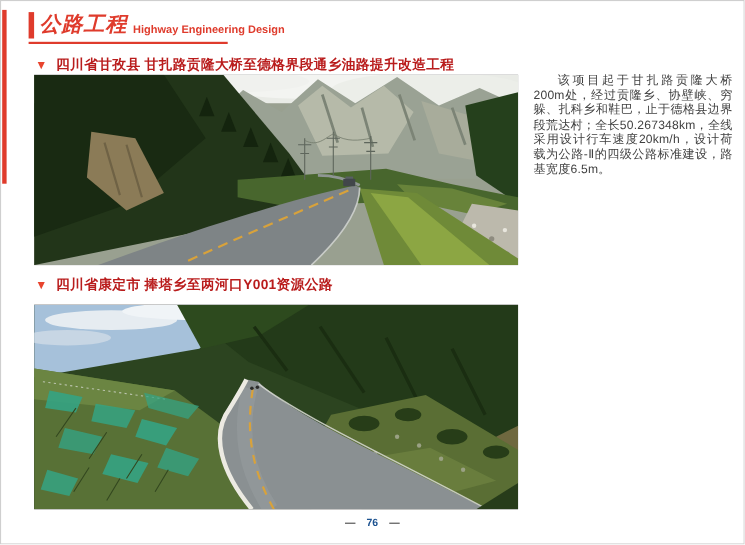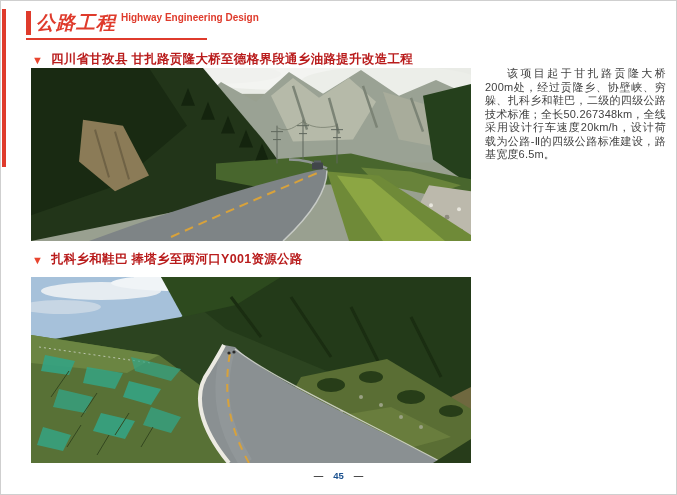--- a/index.html
+++ b/index.html
@@ -1,19 +1,19 @@
 <!DOCTYPE html>
 <html><head>
 <meta charset="utf-8">
 <style>
   html,body{margin:0;padding:0;background:#fff;font-family:"Liberation Sans","DejaVu Sans",sans-serif;}
   .page{position:relative;width:675px;height:493px;background:#ffffff;border:1px solid #cfcfcf;overflow:hidden;}
   .edge-strip{position:absolute;left:1px;top:8px;width:4px;height:158px;background:#df3b2c;}
   
-  .header{position:absolute;left:25px;top:10px;display:flex;gap:5px;}
+  .header{position:absolute;left:25px;top:10px;display:flex;align-items:flex-end;gap:5px;}
   .header .bar{width:5px;height:24px;background:#df3b2c;}
   .header .cn{font-size:19px;line-height:24px;font-weight:bold;font-style:italic;color:#df3b2c;letter-spacing:1px;white-space:nowrap;}
   .header .en{font-size:10px;line-height:13px;color:#df3b2c;font-weight:bold;white-space:nowrap;padding-bottom:1px;}
   .header-underline{position:absolute;left:25px;top:37px;width:181px;height:2px;background:#df3b2c;}
   
   .sec-title{position:absolute;left:31px;display:flex;align-items:center;gap:8px;white-space:nowrap;}
   .sec-title .tri{color:#e8442e;font-size:11px;line-height:14px;}
   .sec-title .txt{color:#b91c1c;font-size:12.5px;font-weight:600;letter-spacing:.3px;}
   .t1{top:50px;} .t2{top:250px;}
   
@@ -86,25 +86,25 @@
         <path d="M246,96 L246,58 M240,64 L252,64 M242,72 L250,72"></path>
         <path d="M272,92 L272,52 M266,58 L278,58 M268,66 L276,66"></path>
         <path d="M306,96 L306,56 M300,62 L312,62 M302,70 L310,70"></path>
       </g>
       <path d="M246,60 C258,66 264,58 272,54 M272,54 C284,62 296,60 306,58" stroke="#707868" stroke-width="0.7" fill="none"></path>
       <rect x="283" y="93" width="7" height="3" fill="#595f63"></rect>
       <rect x="281" y="95" width="11" height="7" rx="1" fill="#41464a"></rect>
     </svg>
   </div>
 
-  <div class="desc d1">该项目起于甘扎路贡隆大桥200m处，经过贡隆乡、协壁峡、穷躲、扎科乡和鞋巴，二级的四级公路技术标准；全长50.267348km，全线采用设计行车速度20km/h，设计荷载为公路-Ⅱ的四级公路标准建设，路基宽度6.5m。</div>
+  <div class="desc d1">该项目起于甘扎路贡隆大桥200m处，经过贡隆乡、协壁峡、穷躲、扎科乡和鞋巴，止于德格县边界段荒达村；全长50.267348km，全线采用设计行车速度20km/h，设计荷载为公路-Ⅱ的四级公路标准建设，路基宽度6.5m。</div>
 
   <div class="sec-title t2">
     <span class="tri">▼</span>
-    <span class="txt">扎科乡和鞋巴  捧塔乡至两河口Y001资源公路</span>
+    <span class="txt">四川省康定市  捧塔乡至两河口Y001资源公路</span>
   </div>
 
   <div class="photo p2">
     <svg viewBox="0 0 440 186" preserveAspectRatio="none">
       <rect width="440" height="186" fill="#2c4420"></rect>
       <polygon points="0,0 210,0 150,40 0,66" fill="#a6c1da"></polygon>
       <ellipse cx="70" cy="14" rx="60" ry="9" fill="#e6ecf1"></ellipse>
       <ellipse cx="150" cy="6" rx="70" ry="8" fill="#f0f4f7"></ellipse>
       <ellipse cx="30" cy="30" rx="40" ry="7" fill="#cfdbe6" opacity="0.8"></ellipse>
       <polygon points="130,0 440,0 440,150 310,100 195,52" fill="#233a19"></polygon>
@@ -142,15 +142,15 @@
       <path d="M218,186 C198,150 192,116 199,76" stroke="#d8a23b" stroke-width="2" stroke-dasharray="8 7" fill="none"></path>
       <path d="M412,186 C318,136 240,100 204,72" stroke="#d9dbd5" stroke-width="1.3" opacity="0.85" fill="none"></path>
       <circle cx="198" cy="76" r="1.6" fill="#2b2b2b"></circle>
         <circle cx="203" cy="75" r="1.6" fill="#2b2b2b"></circle>
       <polygon points="402,186 440,162 440,186" fill="#273c1a"></polygon>
     </svg>
   </div>
 
 
   <div class="footer">
-    <span>—</span><span class="num">45</span><span>—</span>
+    <span>—</span><span class="num">76</span><span>—</span>
   </div>
 </div>
 
 </body></html>

